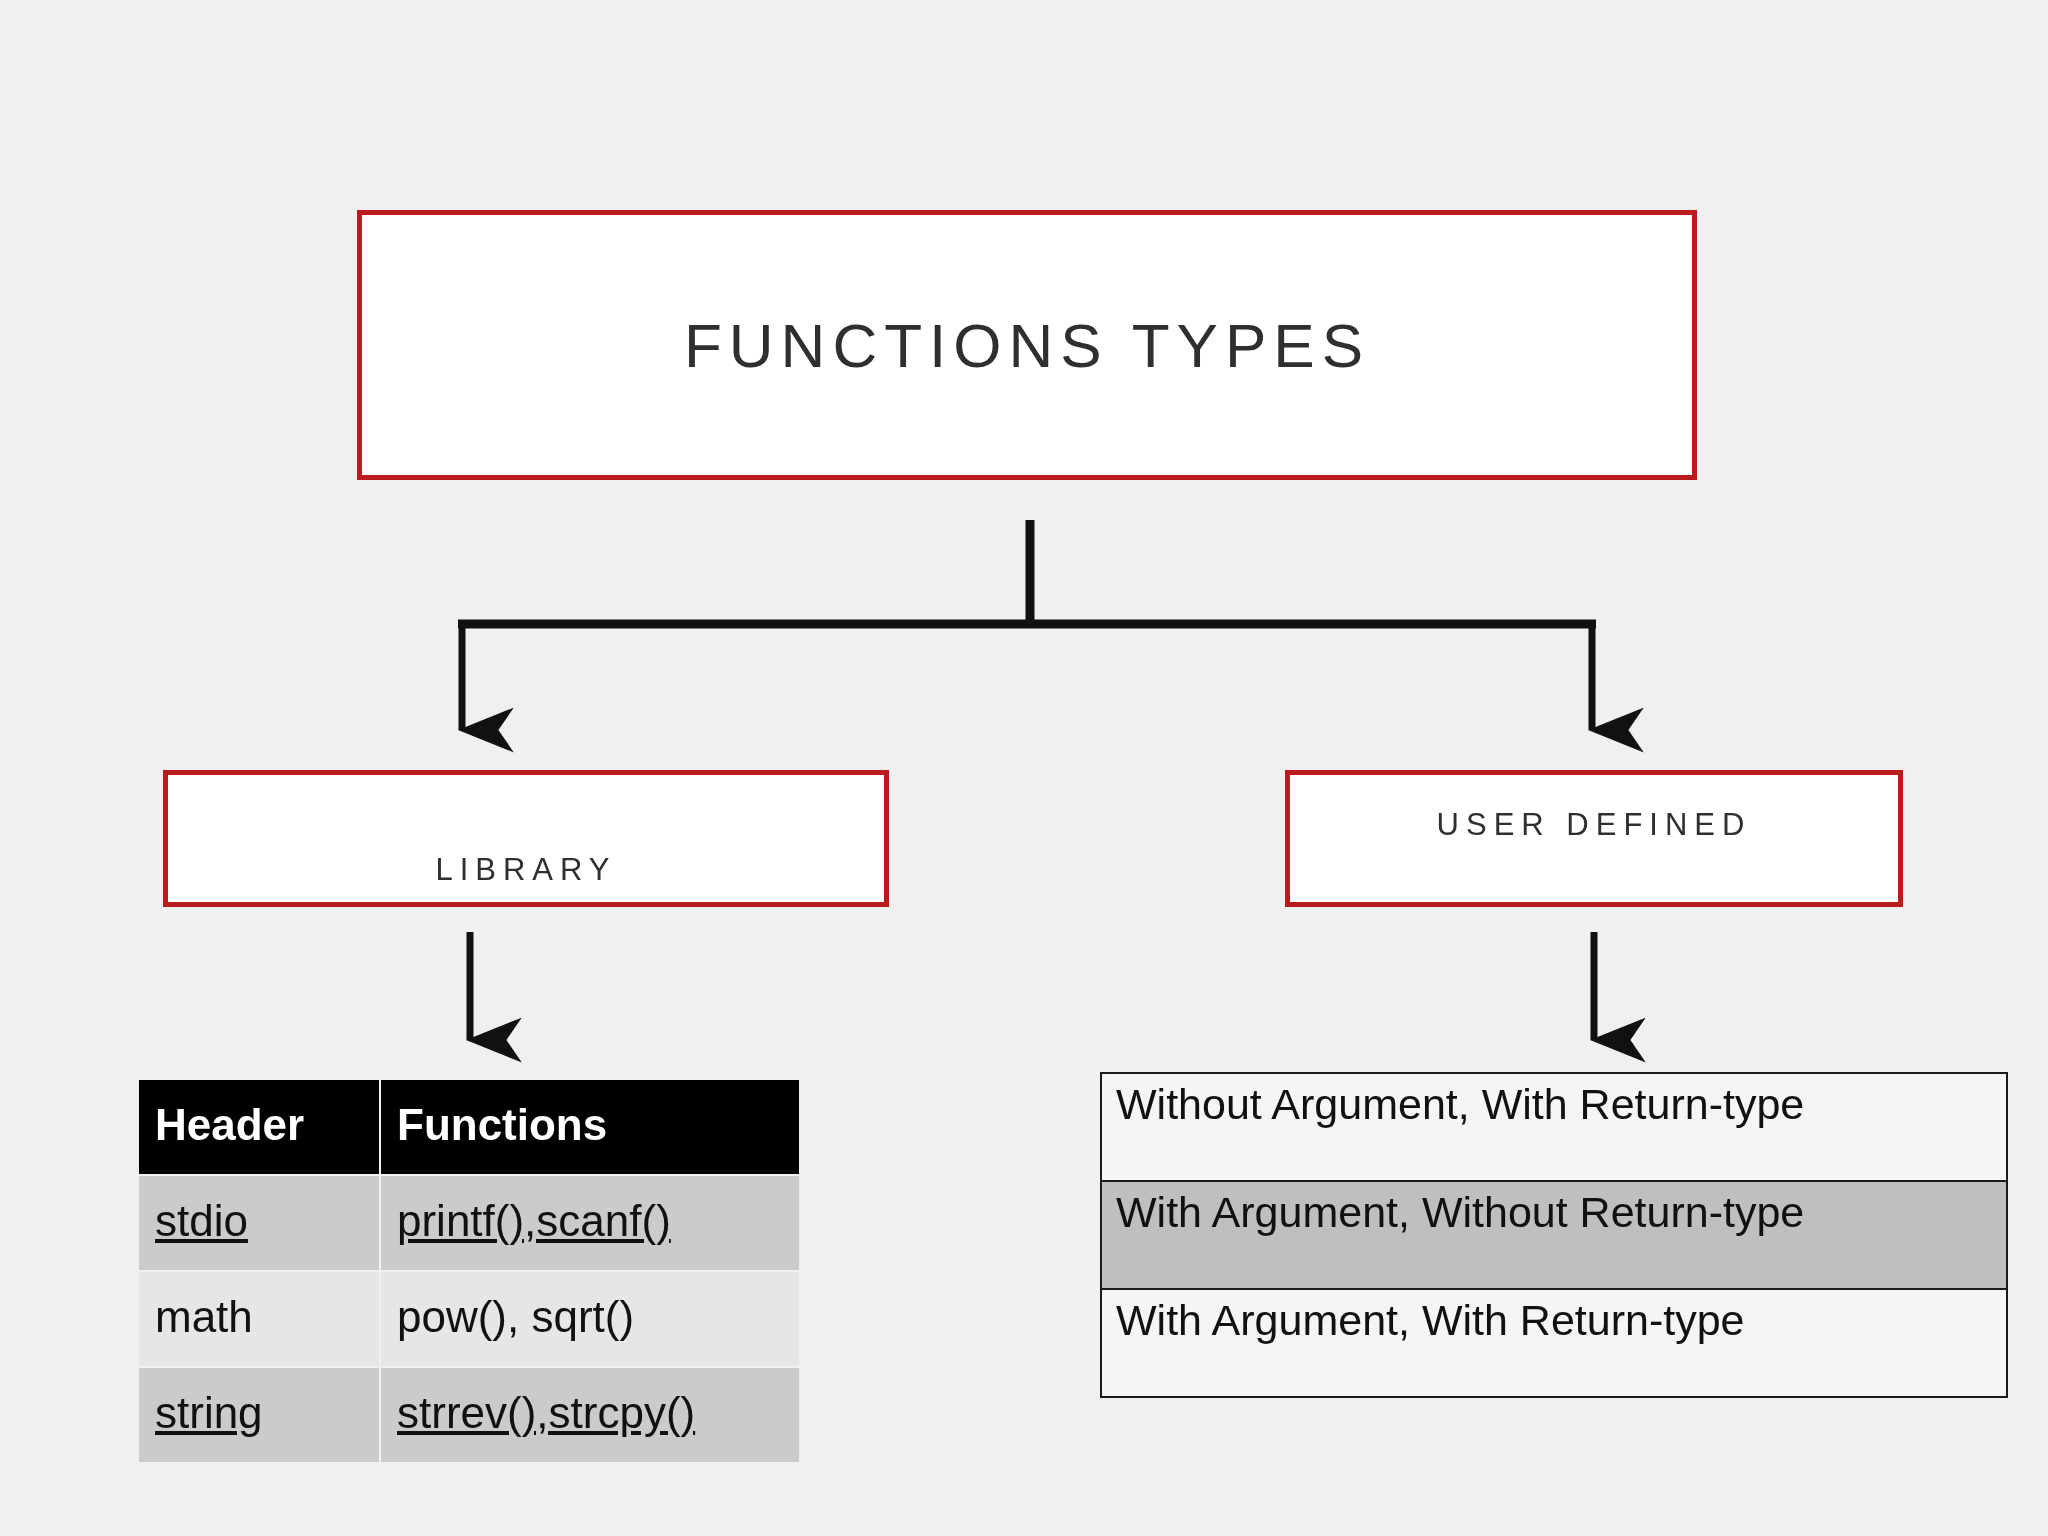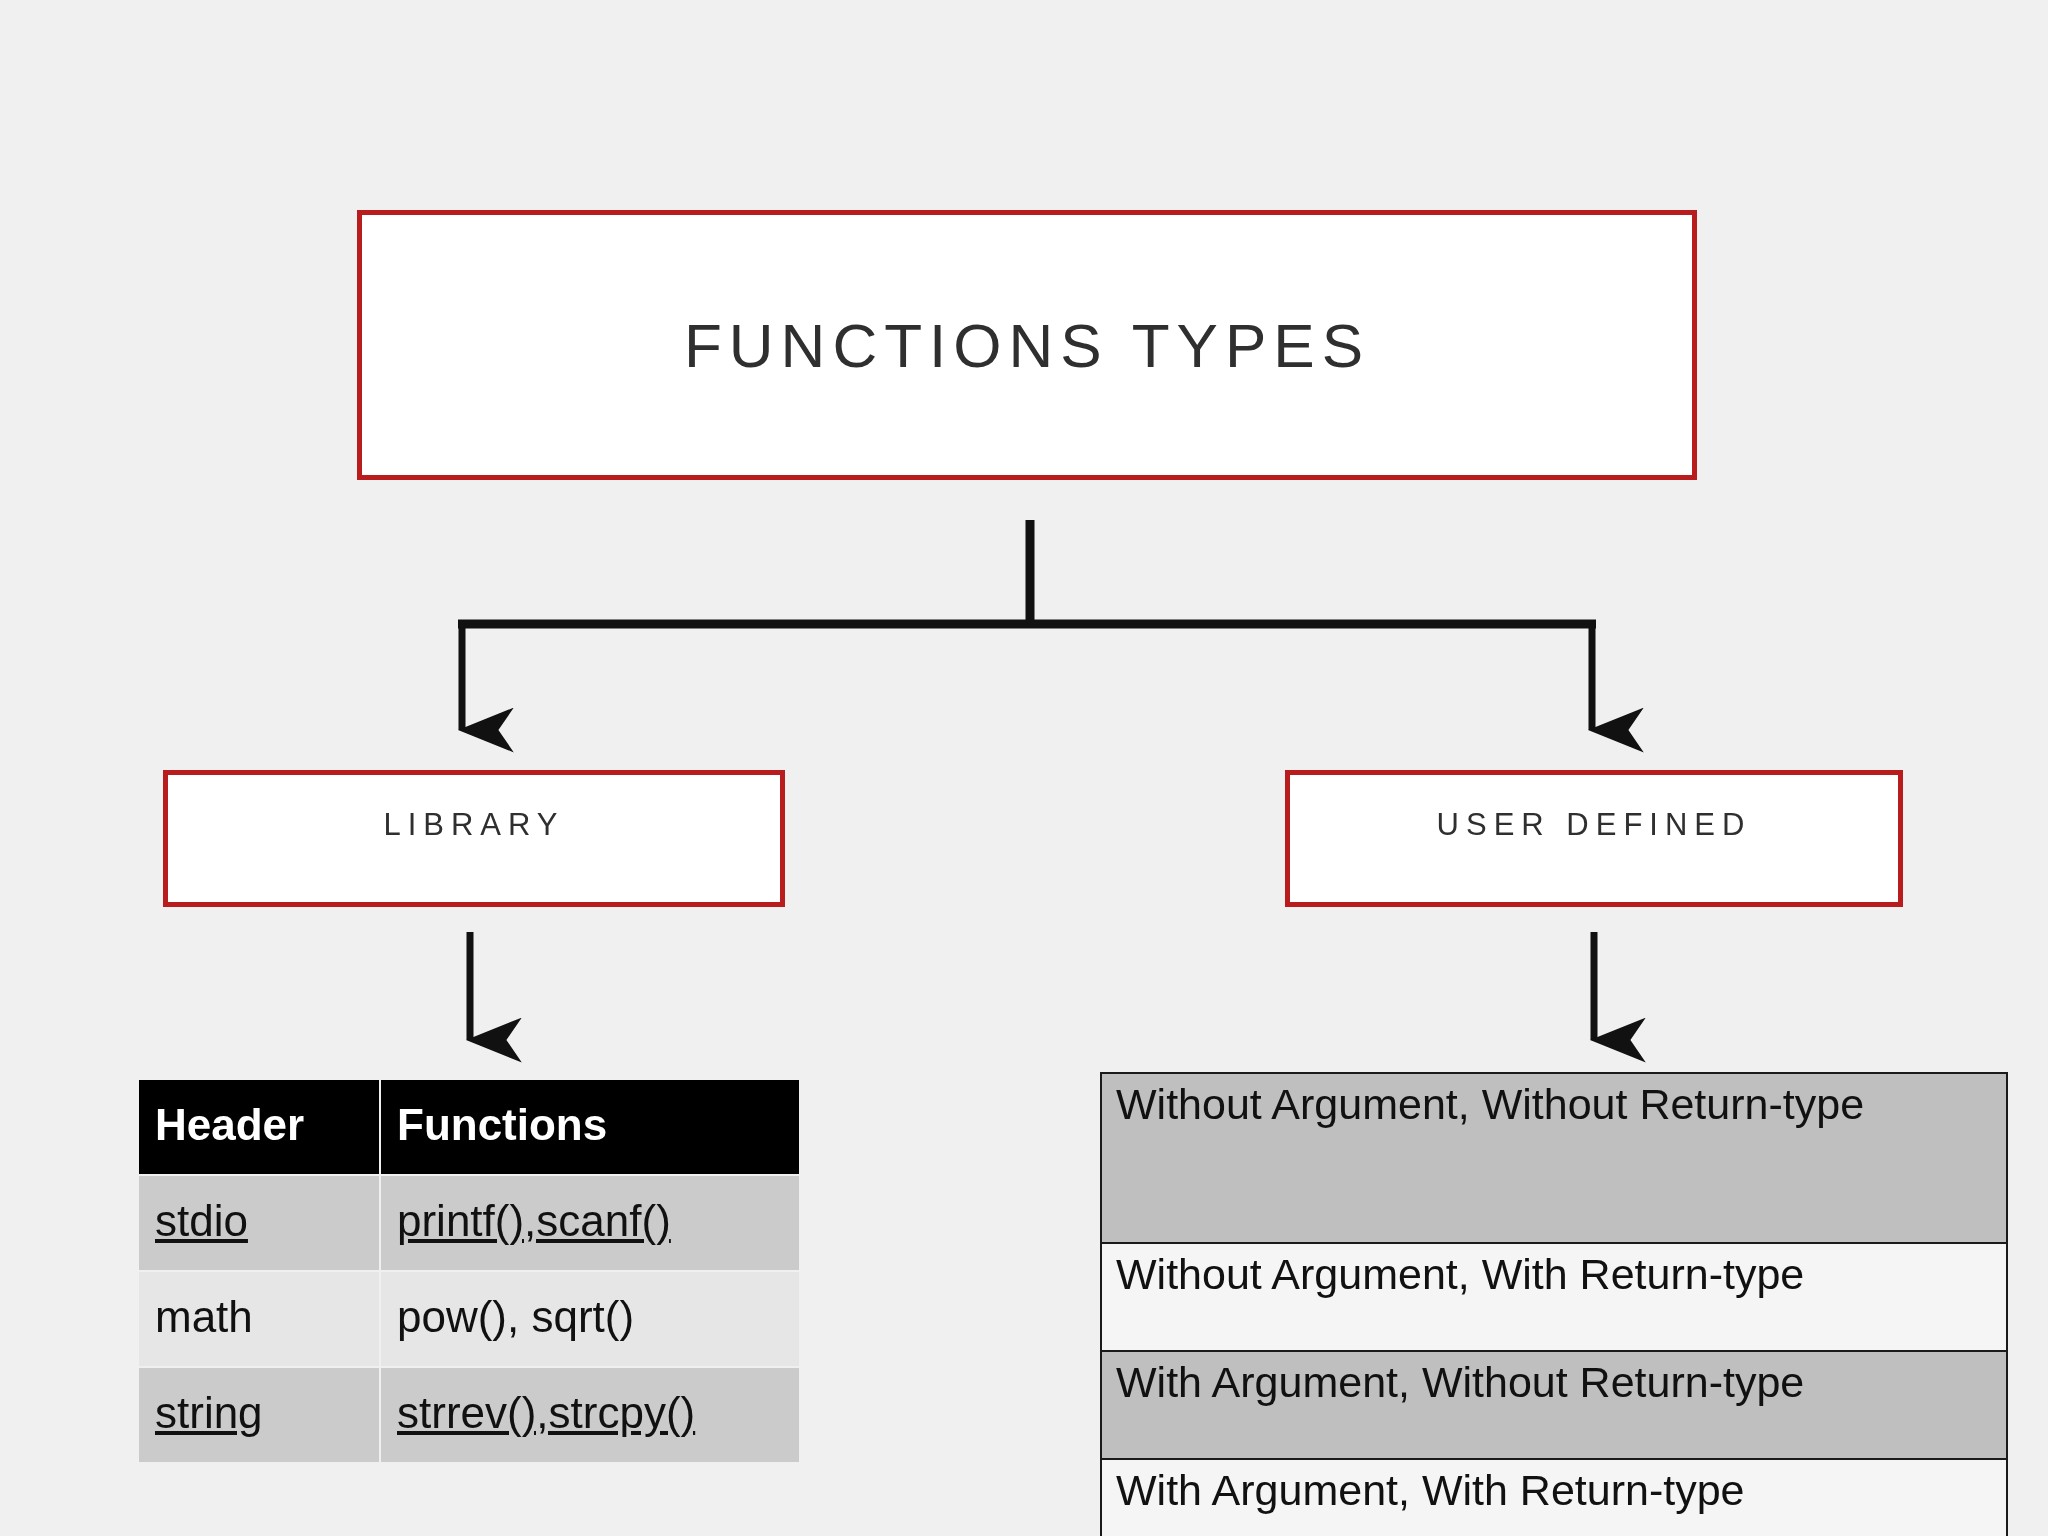--- a/index.html
+++ b/index.html
@@ -38,22 +38,23 @@
   }
   #title-box .node-label {
     font-size: 62px;
     letter-spacing: 7px;
     color: #2f2f2f;
     font-weight: 400;
   }
   #library-box {
     left: 163px;
     top: 770px;
-    width: 622px;
+    width: 726px;
     height: 137px;
+    align-items: flex-end;
   }
   #userdefined-box {
     left: 1285px;
     top: 770px;
     width: 618px;
     height: 137px;
   }
   #library-box .node-label,
   #userdefined-box .node-label {
     font-size: 31px;
@@ -188,23 +189,20 @@
       </tr>
       <tr class="odd">
         <td>string</td>
         <td>strrev(),strcpy()</td>
       </tr>
     </tbody>
   </table>
 
   <table id="userdefined-table">
     <tbody>
-      <tr class="shade tall">
-        <td>Without Argument, Without Return-type</td>
-      </tr>
       <tr class="light std">
         <td>Without Argument, With Return-type</td>
       </tr>
       <tr class="shade std">
         <td>With Argument, Without Return-type</td>
       </tr>
       <tr class="light std">
         <td>With Argument, With Return-type</td>
       </tr>
     </tbody>

